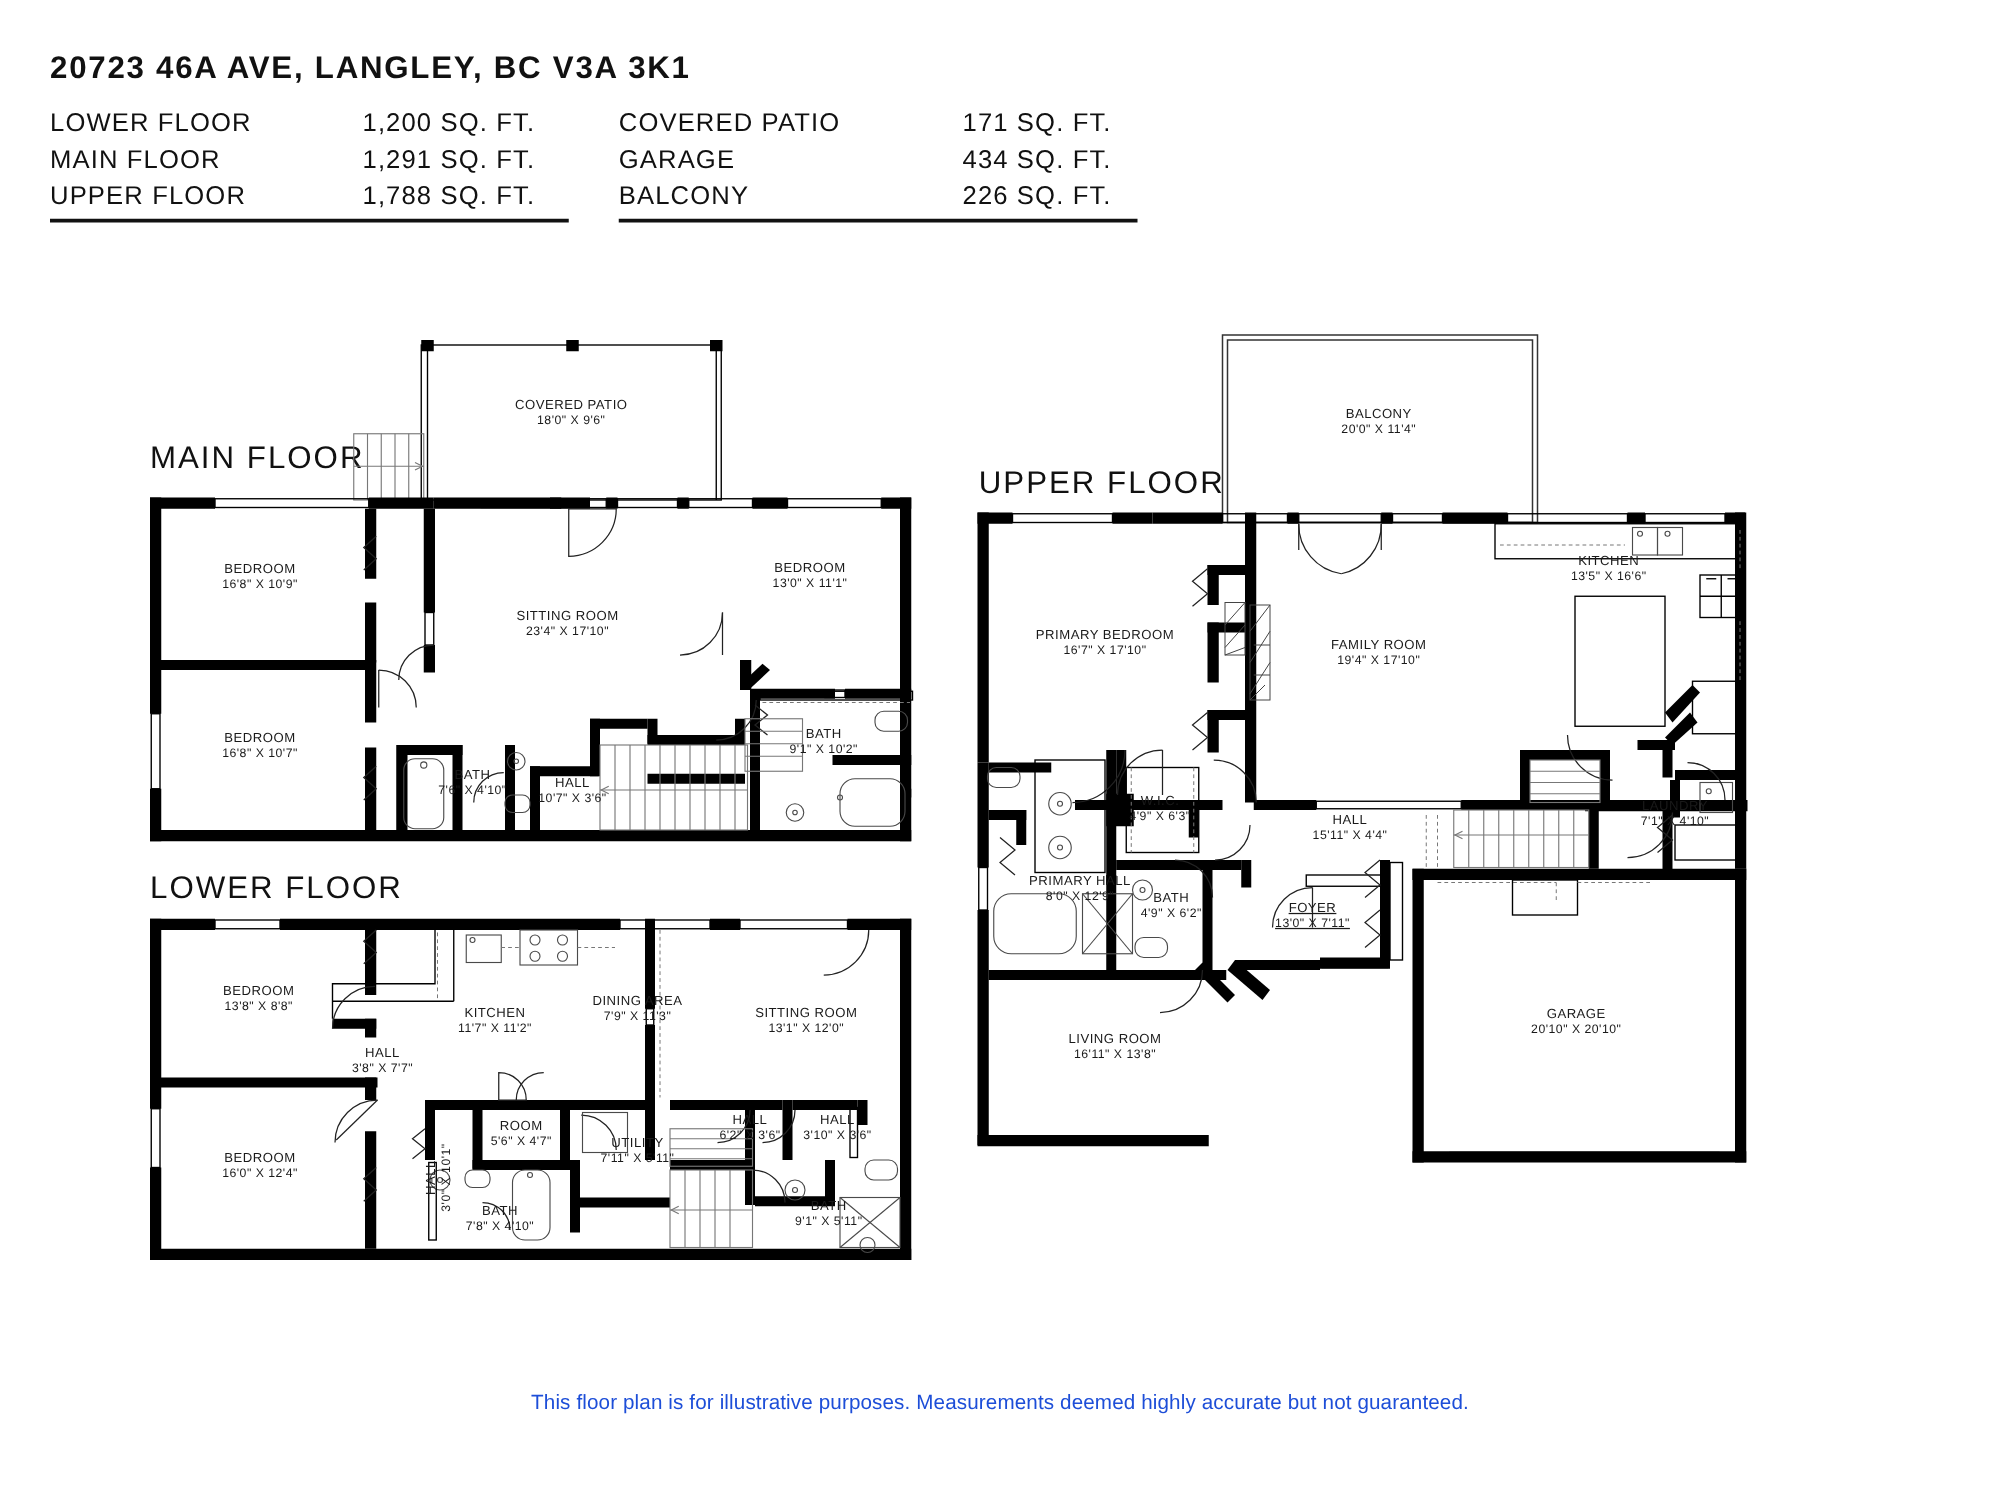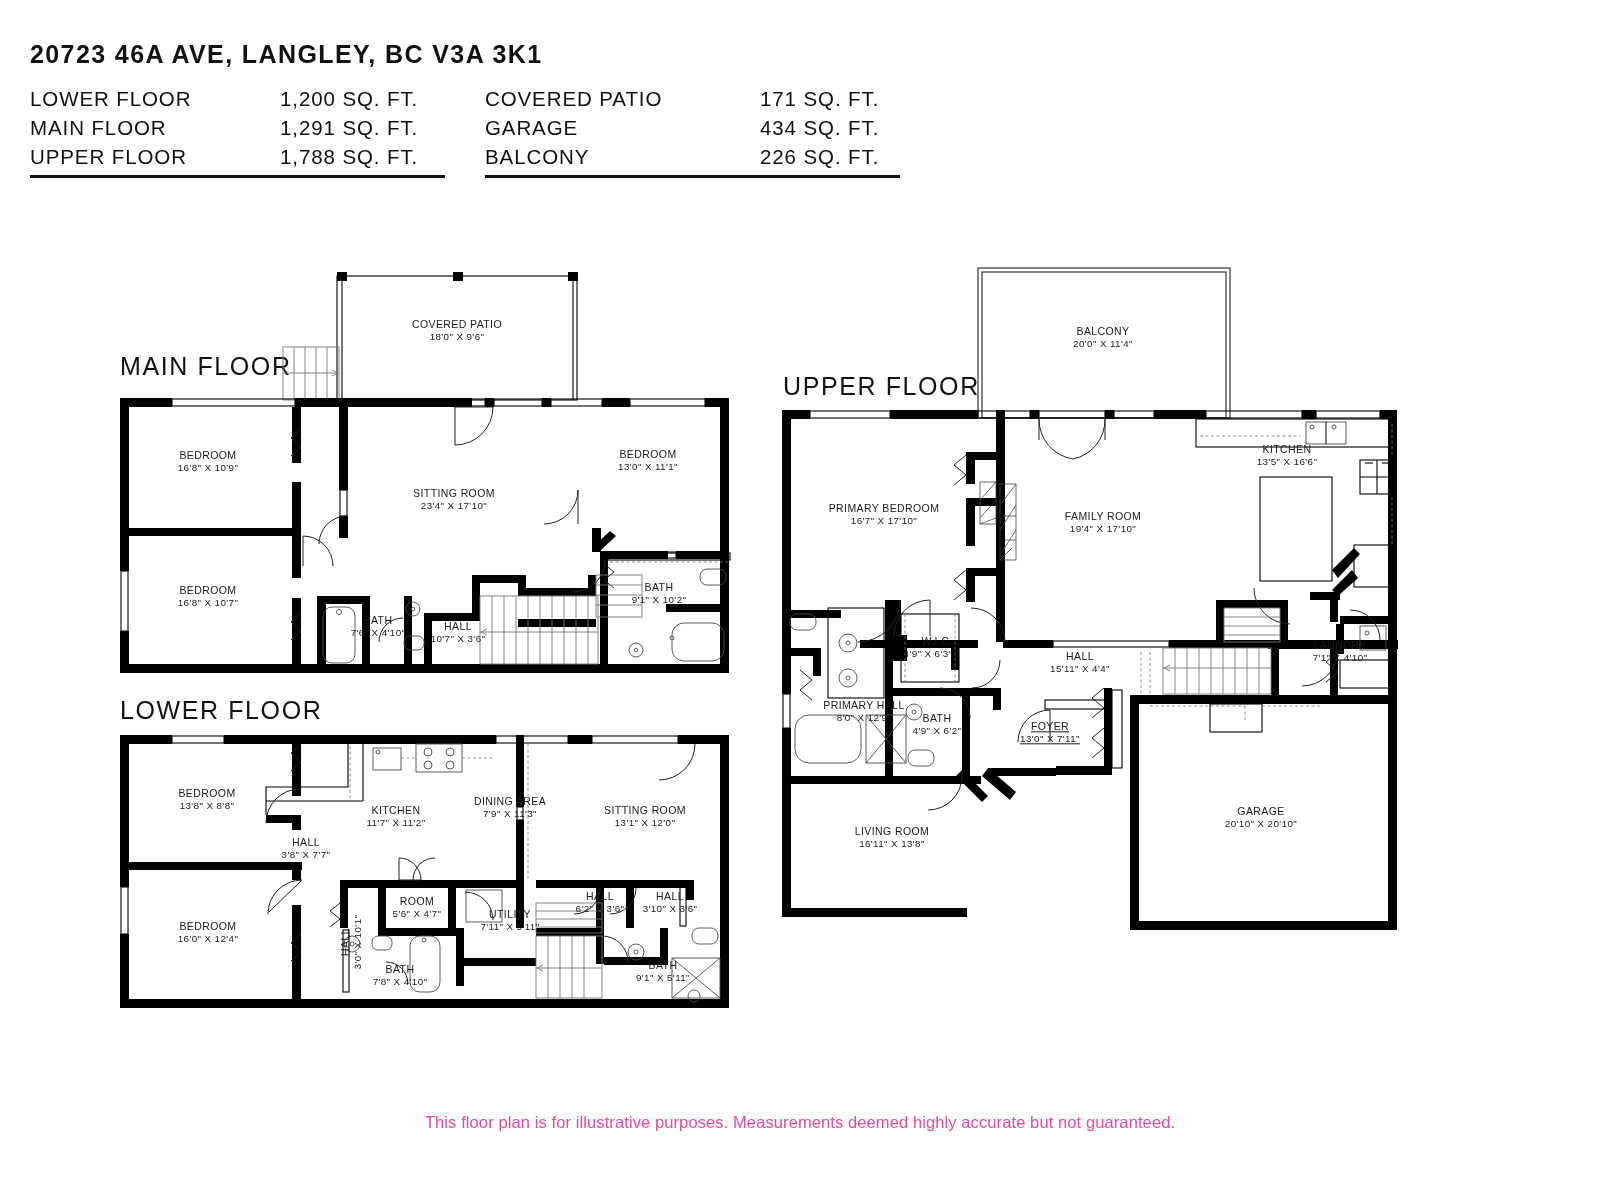--- a/index.html
+++ b/index.html
@@ -3,21 +3,21 @@
 <meta charset="utf-8">
 <title>Floor Plan</title>
 <style>
   html,body{margin:0;padding:0;background:#ffffff;}
   body{
     width:1600px;height:1200px;position:relative;overflow:hidden;
     font-family:"Liberation Sans","DejaVu Sans",sans-serif;
     color:#111111;
   }
   
-  #header{position:absolute;left:30px;top:40px;width:860px;}
+  #header{position:absolute;left:40px;top:40px;width:860px;}
   #addr{
     font-size:25px;font-weight:bold;letter-spacing:1.4px;
     color:#111;white-space:nowrap;
   }
   .sumwrap{position:absolute;left:0;top:44px;width:860px;height:140px;}
   .sumcol{position:absolute;top:0;}
   .sumcol.left{left:0;width:415px;}
   .sumcol.right{left:455px;width:415px;}
   .sumrow{
     position:relative;height:29px;line-height:29px;
@@ -32,21 +32,21 @@
     position:relative;height:34px;line-height:34px;margin-top:2px;
     font-size:21.5px;letter-spacing:0.9px;white-space:nowrap;
   }
   .sumtotal .lbl{position:absolute;left:0;}
   .sumcol.left .sumtotal .val{position:absolute;left:250px;}
   .sumcol.right .sumtotal .val{position:absolute;left:275px;}
 
   
   #footer{
     position:absolute;left:0;top:1113px;width:1600px;text-align:center;
-    font-size:16.5px;color:#ec4899;letter-spacing:0.1px;
+    font-size:16.5px;color:#1d4ed8;letter-spacing:0.1px;
   }
 
   
   .plan-title{
     position:absolute;font-size:25px;letter-spacing:1.6px;color:#111;
     white-space:nowrap;
   }
   #title-main{left:120px;top:352px;}
   #title-lower{left:120px;top:696px;}
   #title-upper{left:783px;top:372px;}
@@ -664,21 +664,21 @@
   <span class="dm">16'7" X 17'10"</span>
 </div>
 <div class="rlabel" style="left:1103px;top:523px;">
   <span class="nm">FAMILY ROOM</span>
   <span class="dm">19'4" X 17'10"</span>
 </div>
 <div class="rlabel" style="left:1287px;top:456px;">
   <span class="nm">KITCHEN</span>
   <span class="dm">13'5" X 16'6"</span>
 </div>
-<div class="rlabel" style="left:928px;top:648px;text-align:right;">
+<div class="rlabel" style="left:928px;top:648px;">
   <span class="nm">W.I.C.</span>
   <span class="dm">4'9" X 6'3"</span>
 </div>
 <div class="rlabel" style="left:1080px;top:663px;">
   <span class="nm">HALL</span>
   <span class="dm">15'11" X 4'4"</span>
 </div>
 <div class="rlabel" style="left:1340px;top:652px;">
   <span class="nm">LAUNDRY</span>
   <span class="dm">7'1" X 4'10"</span>

